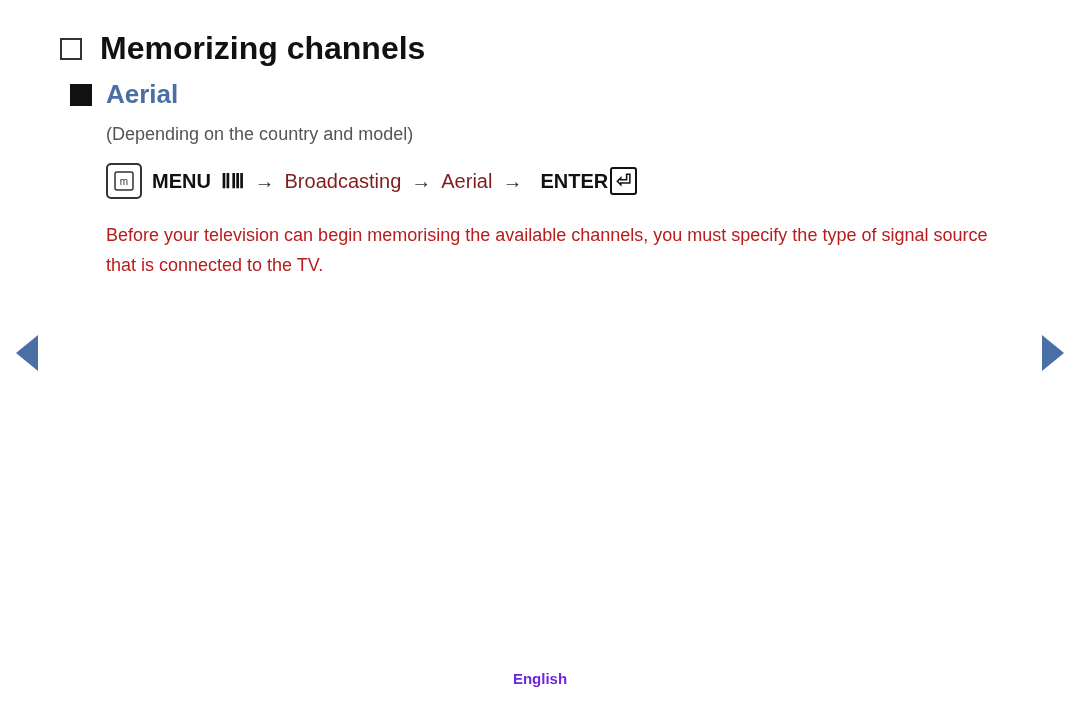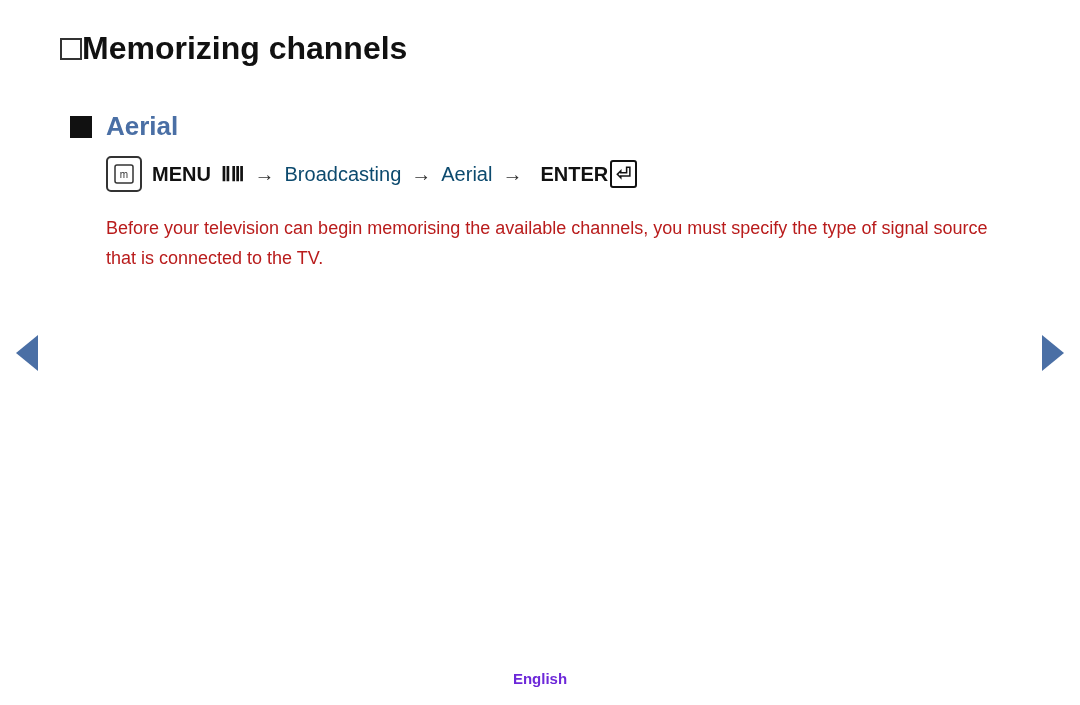--- a/index.html
+++ b/index.html
@@ -20,21 +20,22 @@
     .page-container {
       width: 100%;
       height: 100%;
       position: relative;
       padding: 30px 80px 60px 60px;
     }
 
     .page-title {
       display: flex;
       align-items: center;
-      margin-bottom: 44px;
+      gap: 18px;
+      margin-bottom: 12px;
     }
 
     .title-checkbox {
       width: 22px;
       height: 22px;
       border: 2.5px solid #333;
       display: inline-block;
       flex-shrink: 0;
     }
 
@@ -100,21 +101,21 @@
       font-weight: 700;
       color: #111111;
     }
 
     .arrow {
       font-size: 20px;
       color: #333;
     }
 
     .link-text {
-      color: #0c4a6e;
+      color: #7f1d1d;
       font-size: 20px;
     }
 
     .enter-label {
       font-size: 20px;
       font-weight: 700;
       color: #111111;
       display: inline-flex;
       align-items: center;
       gap: 2px;
@@ -192,20 +193,21 @@
     <span class="title-text">Memorizing channels</span>
   </div>
 
   <div class="section">
 
     <div class="section-header">
       <span class="section-bullet"></span>
       <span class="section-title">Aerial</span>
     </div>
 
+    <div class="subtitle">(Depending on the country and model)</div>
 
     <div class="menu-path">
       <span class="menu-icon">
         <svg width="20" height="20" viewBox="0 0 20 20" fill="none" xmlns="http://www.w3.org/2000/svg">
           <rect x="1" y="1" width="18" height="18" rx="2" stroke="#333" stroke-width="1.5" fill="none"></rect>
           <text x="10" y="14" text-anchor="middle" font-size="10" fill="#333" font-family="Arial">m</text>
         </svg>
       </span>
       <span class="menu-label">MENU</span>
       <span class="menu-label">ⅡⅢ</span>

